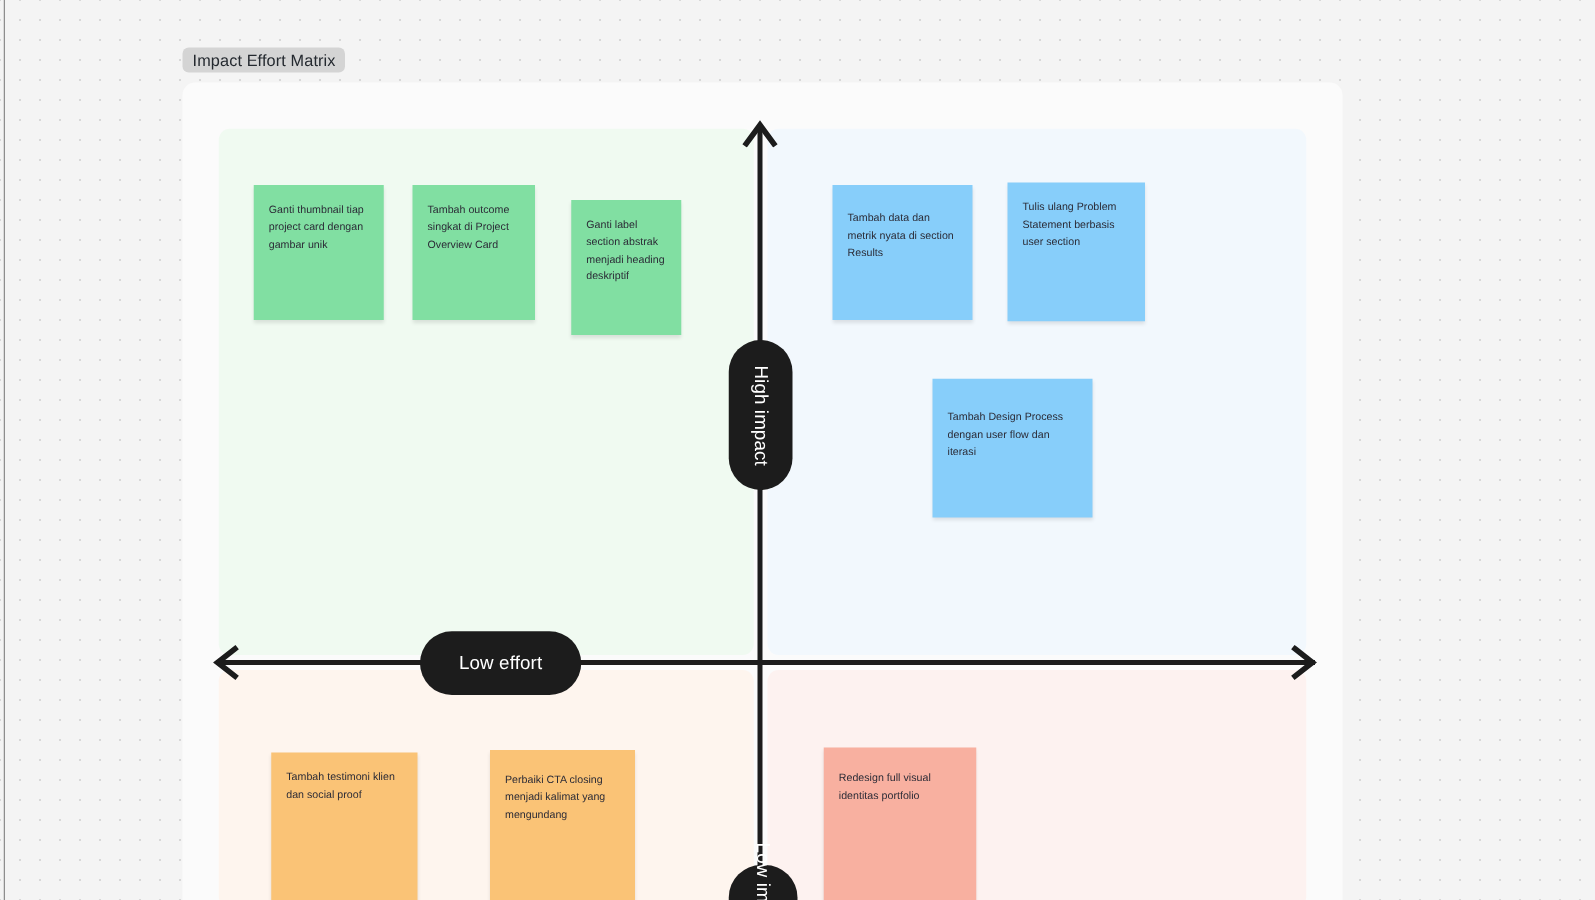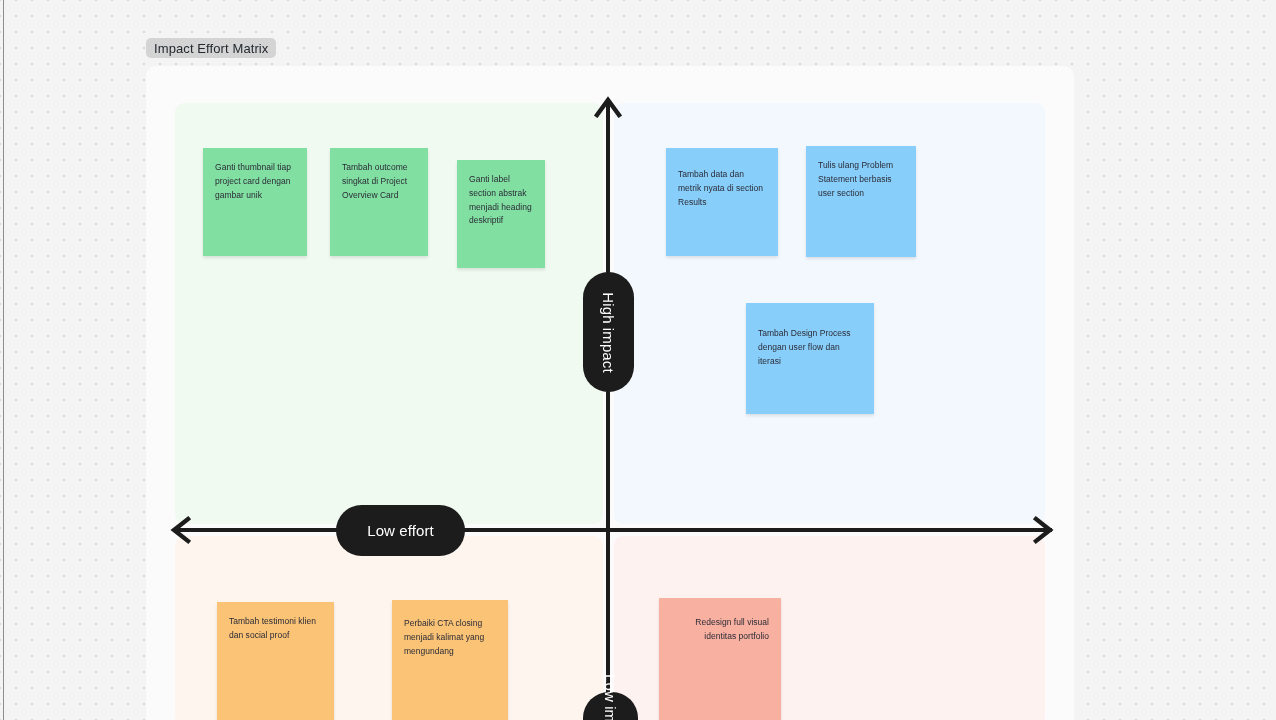--- a/index.html
+++ b/index.html
@@ -141,21 +141,21 @@
     line-height: 1.62;
     color: #2b2b36;
     letter-spacing: .02px;
     box-shadow: 0 2px 3px rgba(0,0,0,.10);
     overflow: hidden;
     word-wrap: break-word;
   }
   .note-green  { background: #81dfa2; }
   .note-blue   { background: #87cefa; }
   .note-orange { background: #fac376; }
-  .note-red    { background: #f8b0a0; text-align: right; }
+  .note-red    { background: #f8b0a0; }
 
   #note-g1 { left: 203px; top: 148px; width: 104px; height: 108px; }
   #note-g2 { left: 330px; top: 148px; width: 98px; height: 108px; }
   #note-g3 { left: 457px; top: 148px; width: 88px; height: 108px; margin-top: 12px; }
 
   #note-b1 { left: 666px; top: 148px; width: 112px; height: 108px; padding-top: 20px; }
   #note-b2 { left: 806px; top: 146px; width: 110px; height: 111px; }
   #note-b3 { left: 746px; top: 303px; width: 128px; height: 111px; padding-top: 24px; }
 
   #note-o1 { left: 217px; top: 602px; width: 117px; height: 118px; }

